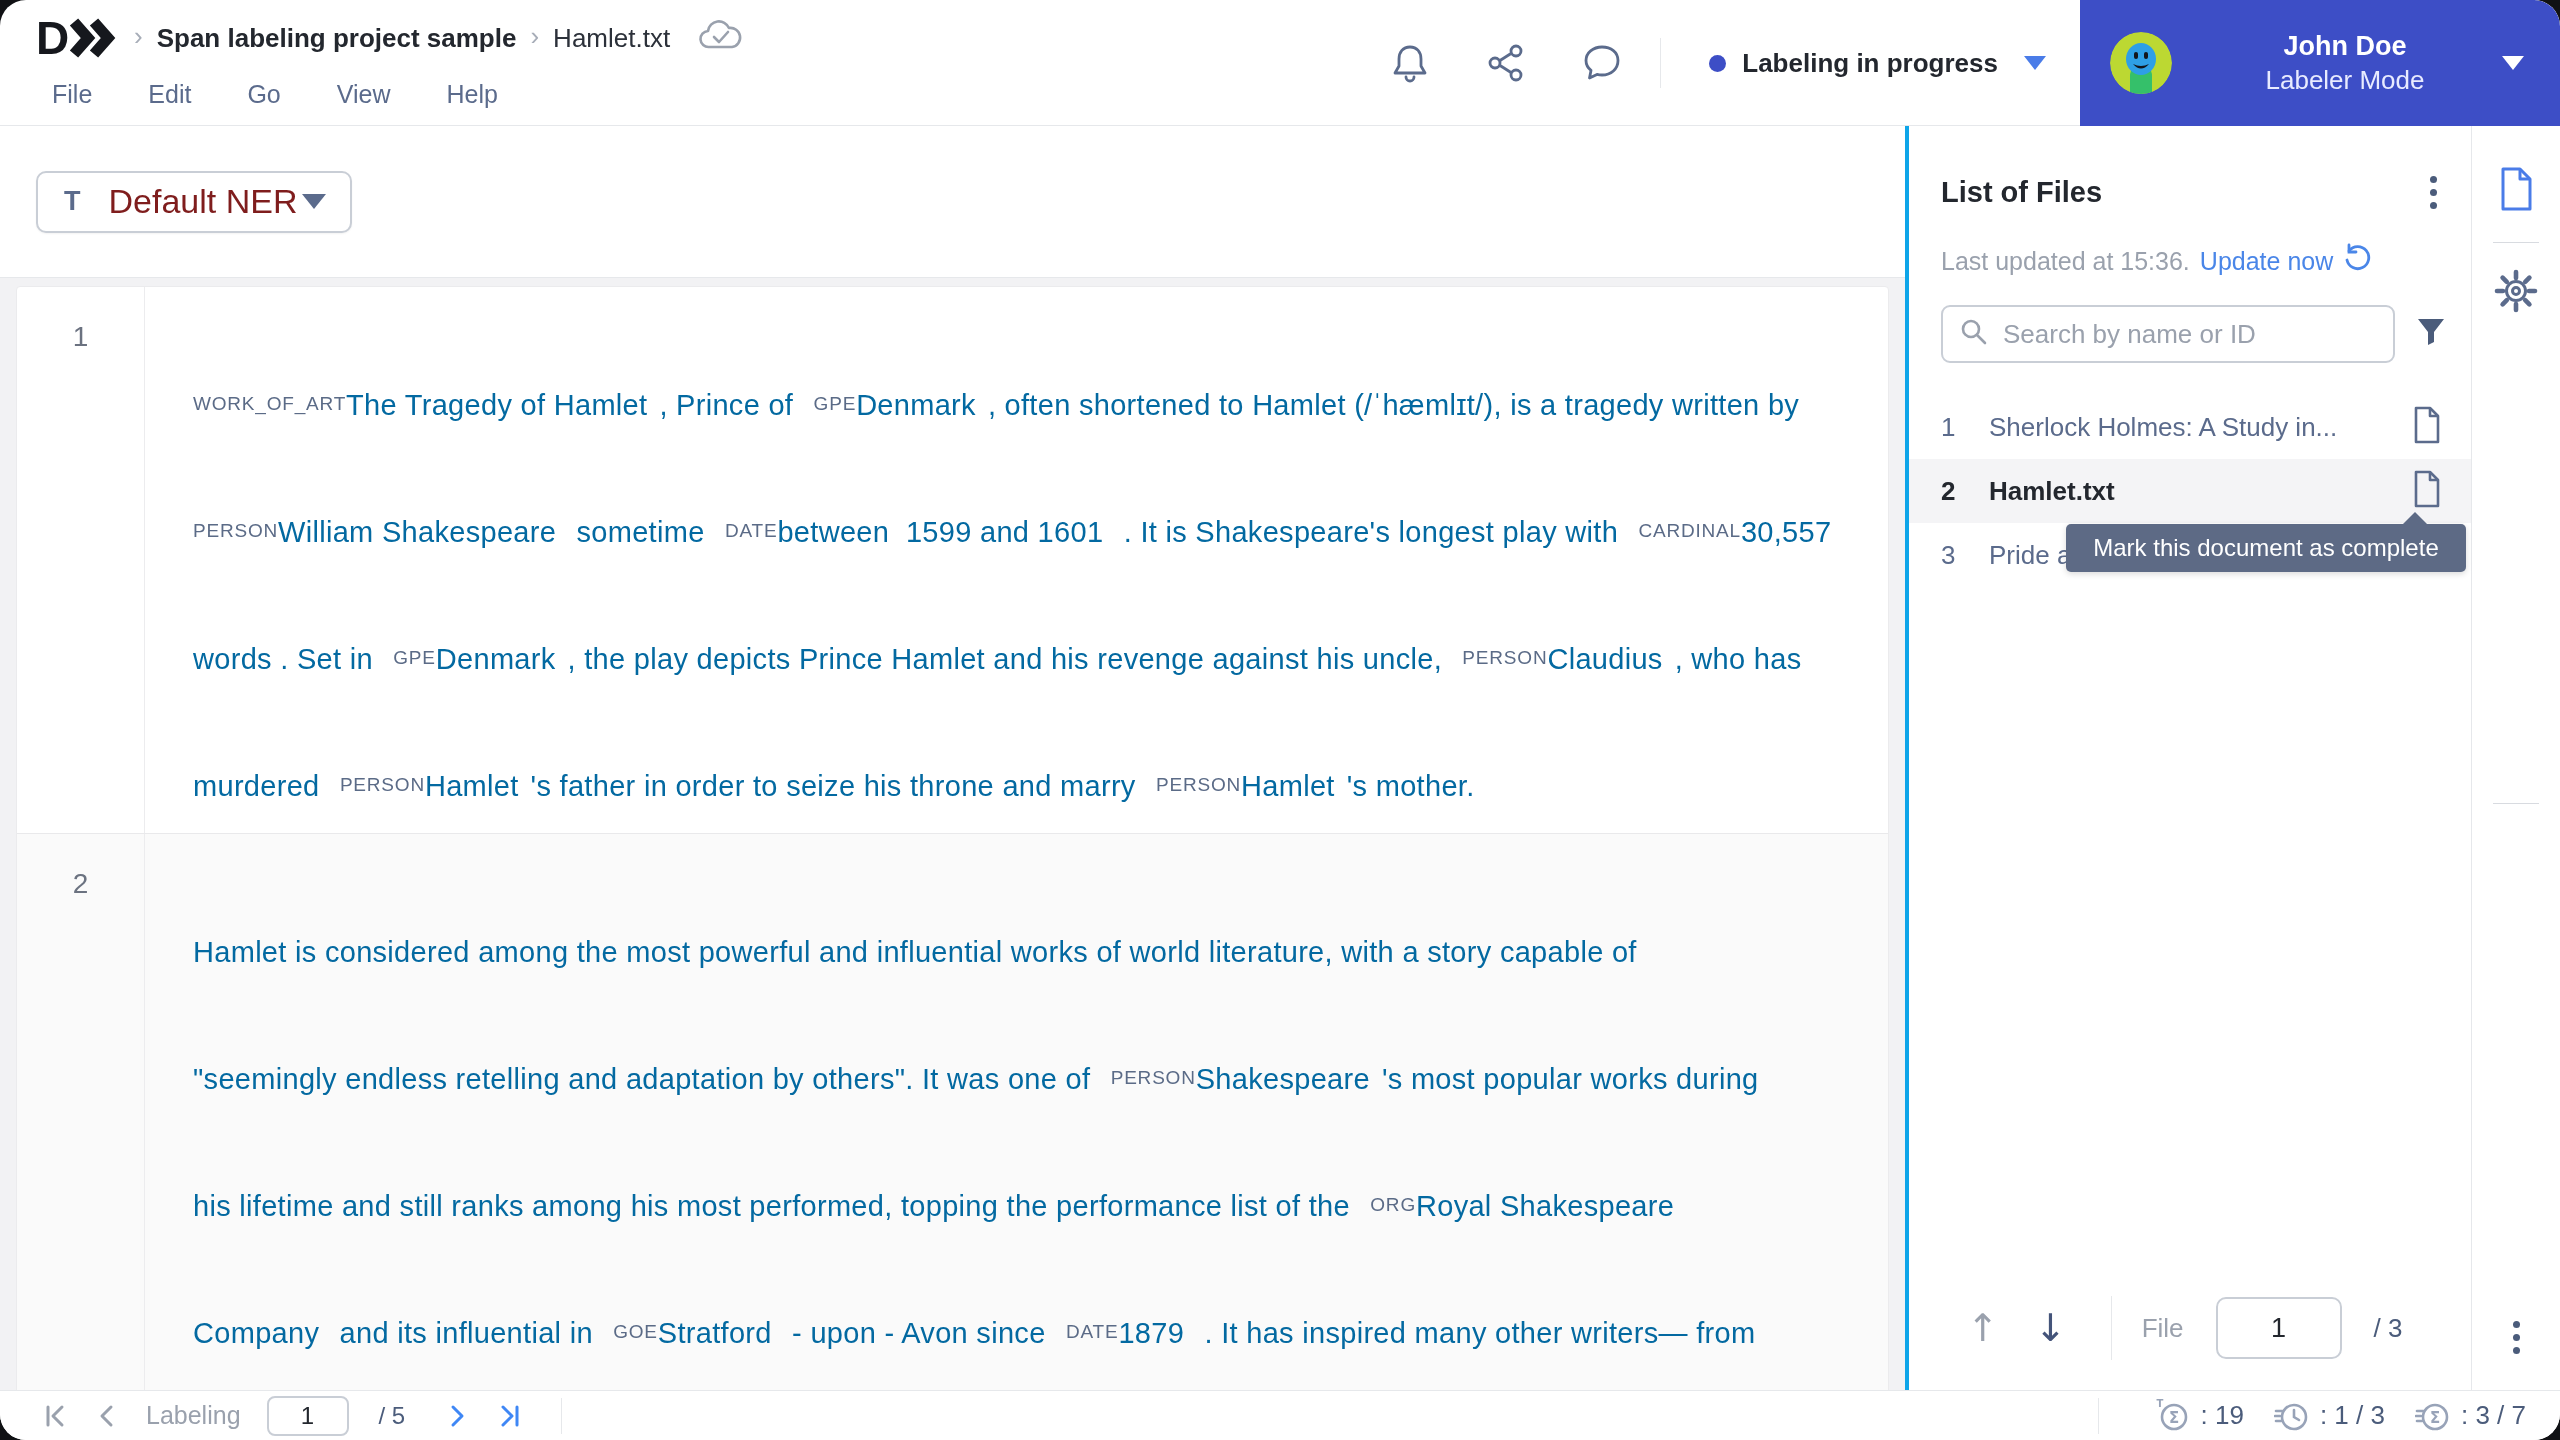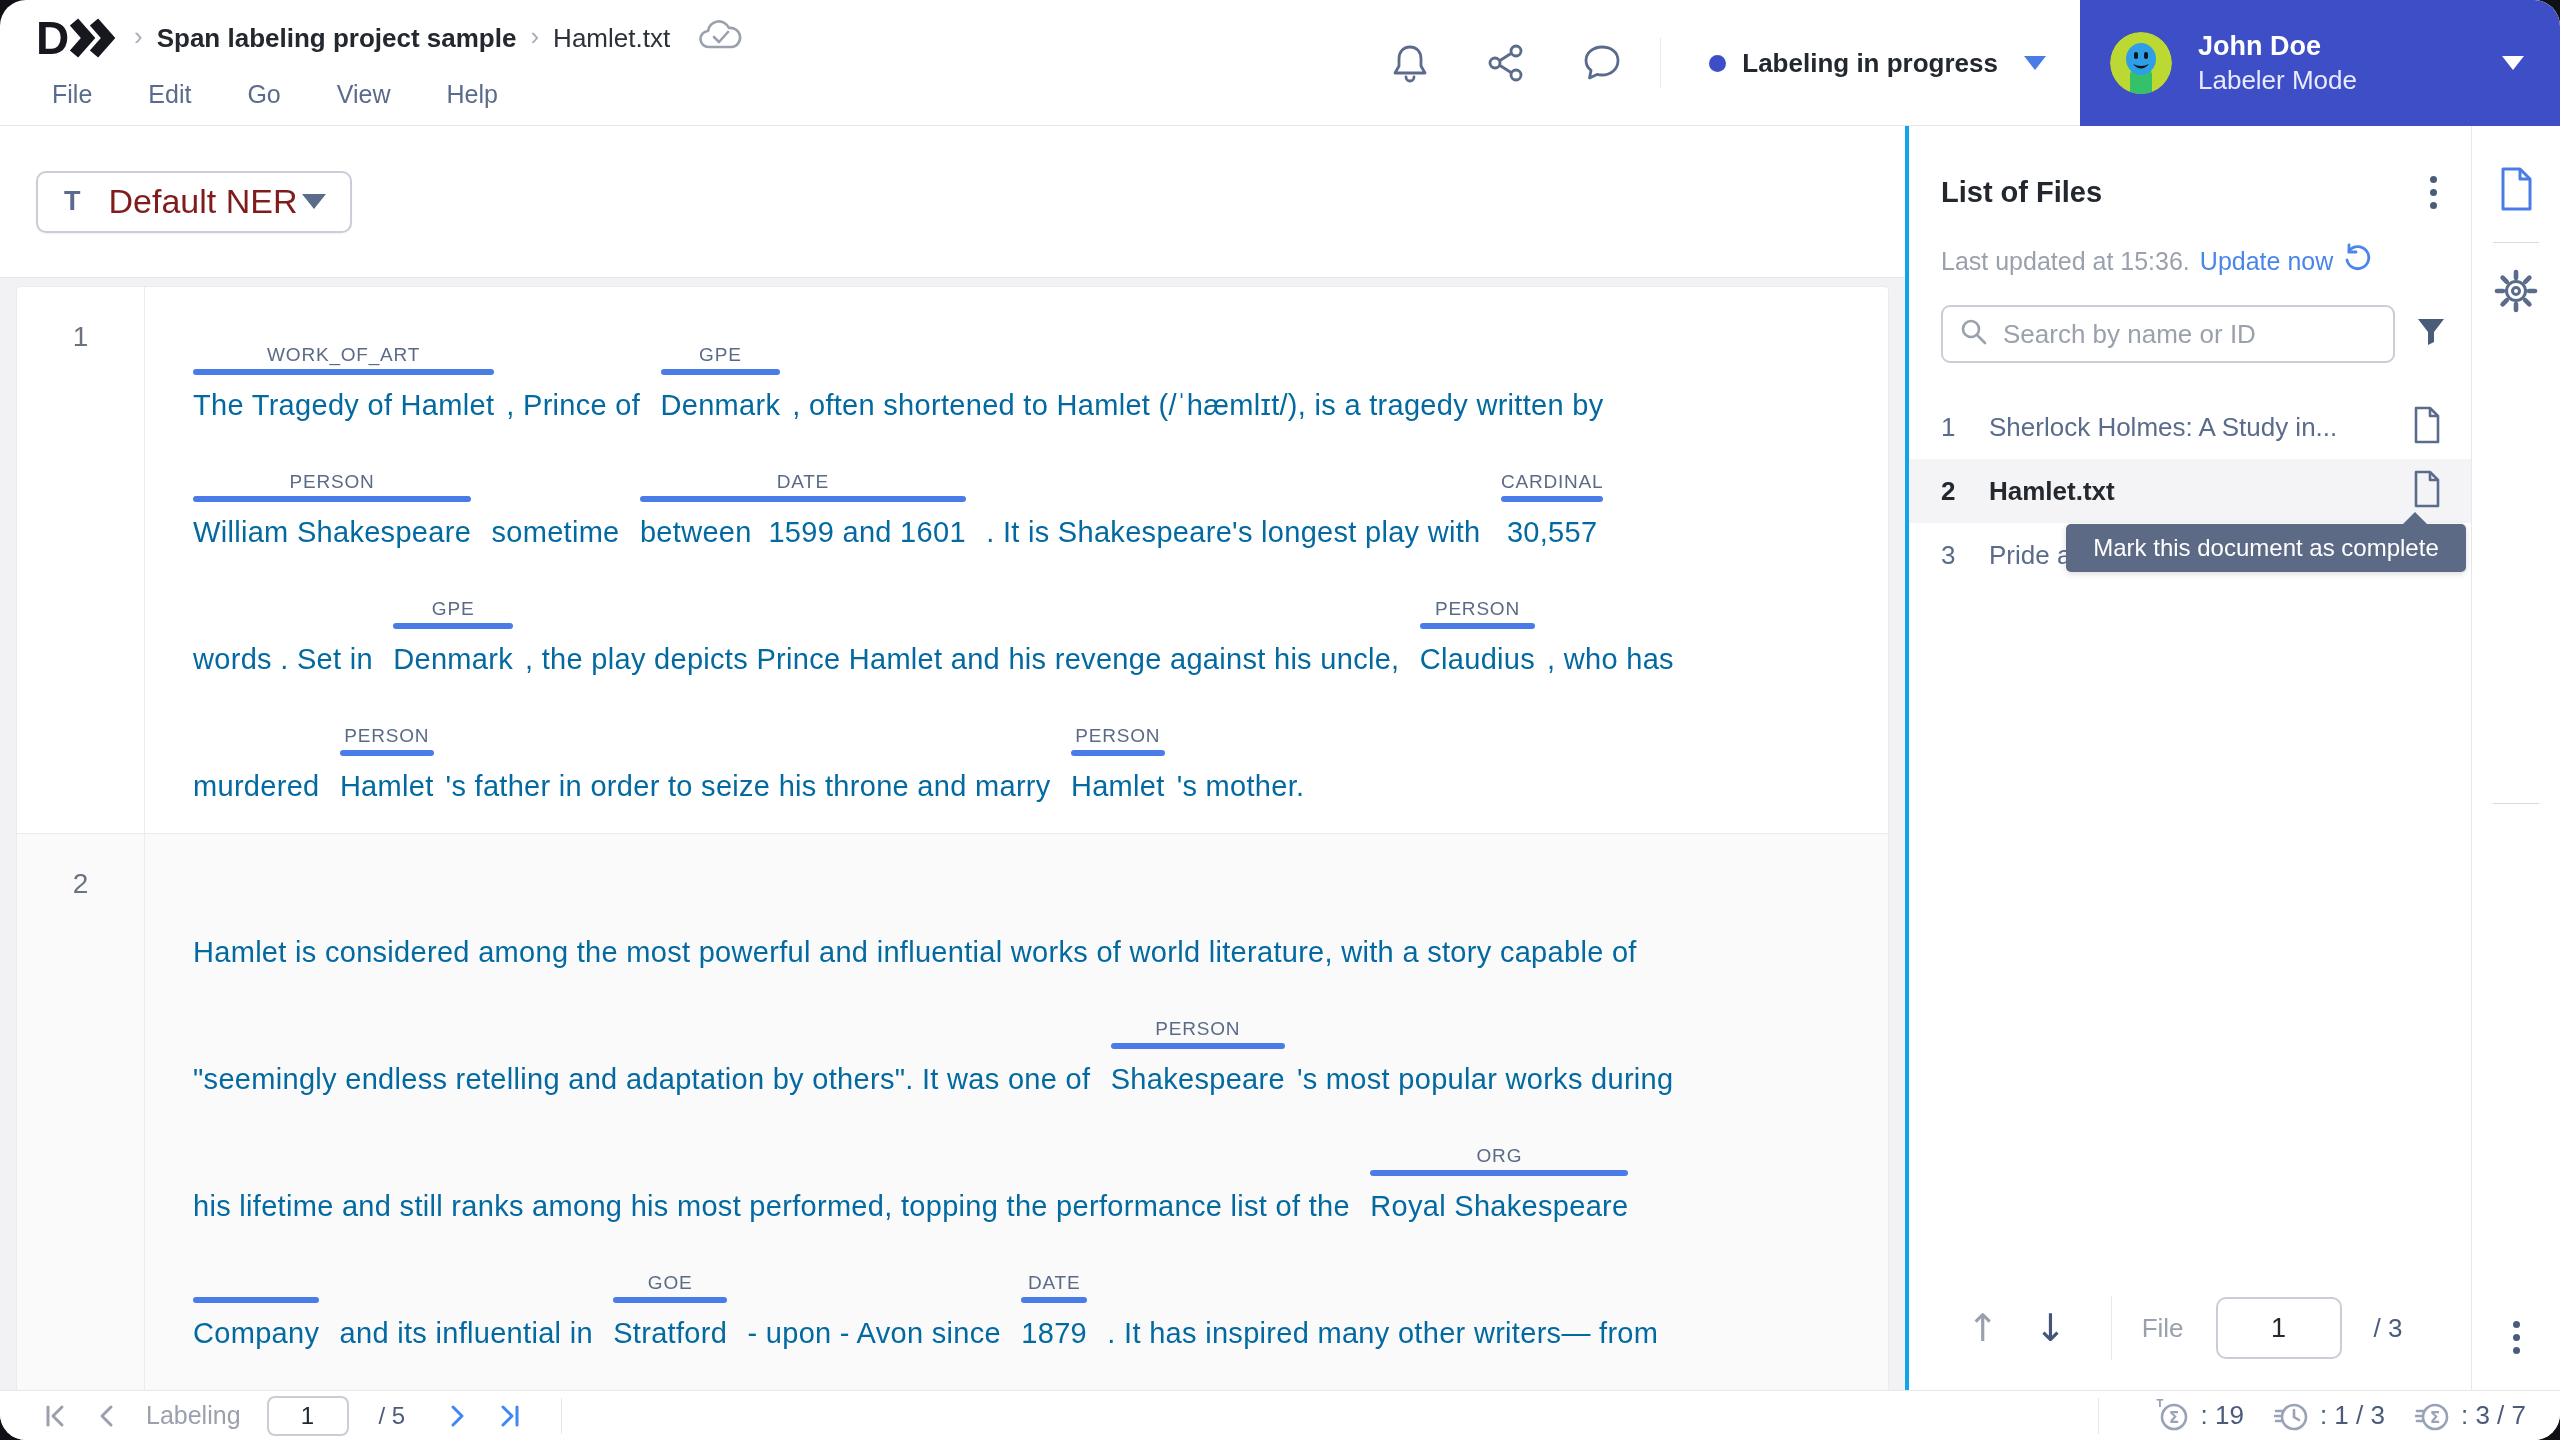--- a/index.html
+++ b/index.html
@@ -10,21 +10,21 @@
   .topbar { position:relative; height:126px; display:flex; flex:0 0 auto; }
   .topbar::after { content:''; position:absolute; left:0; right:480px; bottom:0; height:1px; background:#e6e8eb; }
   .topbar-left { flex:1; padding:14px 0 0 36px; }
   .brand-row { display:flex; align-items:center; gap:14px; height:48px; }
   .logo-svg { display:block; }
   .crumb-sep { color:#a7adb8; font-size:26px; line-height:1; transform:translateY(-2px); }
   .crumb-project { font-size:26px; font-weight:bold; color:#23272e; }
   .crumb-file { font-size:26px; color:#2c313a; }
   .menubar { display:flex; gap:56px; margin-top:18px; padding-left:16px; }
   .menu-item { font-size:25px; color:#5b6b8c; cursor:default; }
-  .topbar-right { display:flex; align-items:center; }
+  .topbar-right { display:flex; align-items:center;text-align:center; }
   .icon-btn { width:44px; height:44px; display:flex; align-items:center; justify-content:center; margin:0 26px; }
   .vdiv { width:1px; height:50px; background:#e6e8eb; margin:0 10px; }
   .status-wrap { display:flex; align-items:center; gap:16px; margin:0 34px 0 38px; }
   .status-dot { width:17px; height:17px; border-radius:50%; background:#3d4ec6; }
   .status-label { font-size:26px; font-weight:bold; color:#23272e; white-space:nowrap; }
   .caret-down { width:0; height:0; border-left:11px solid transparent; border-right:11px solid transparent; border-top:14px solid #4a7ce8; margin-left:10px; }
   .user-panel { width:480px; height:126px; background:#3d4ec6; border-top-right-radius:26px; display:flex; align-items:center; padding:0 36px 0 30px; }
   .avatar { width:62px; height:62px; border-radius:50%; overflow:hidden; flex:0 0 auto; }
   .user-text { margin-left:26px; flex:1; }
   .user-name { color:#ffffff; font-size:27px; font-weight:bold; line-height:34px; }
@@ -41,21 +41,21 @@
   .caret-down.gray { border-top-color:#5b6b8c; border-left-width:12px; border-right-width:12px; border-top-width:15px; margin-left:auto; }
 
   
   .doc-area { flex:1; background:#f2f2f4; overflow:hidden; padding:8px 16px 0 16px; }
   .doc-card { background:#ffffff; border:1px solid #ebebed; border-radius:4px; overflow:hidden; }
   .doc-row { display:flex; }
   .doc-row + .doc-row { border-top:1px solid #e9e9eb; background:#fafafa; }
   .row-num { flex:0 0 128px; border-right:1px solid #ececee; text-align:center; padding-top:34px; font-size:28px; color:#6b7280; }
   .row-lines { flex:1; padding:12px 24px 26px 48px; min-width:0; }
   .line { height:127px; display:flex; align-items:flex-end; white-space:pre; overflow:visible; }
-  .tok { display:flex; flex-direction:column; align-items:center; }
+  .tok { display:flex; flex-direction:row; align-items:center; }
   .tok.labeled { margin:0 12px; }
   .tok.labeled:first-child { margin-left:0; }
   .lab { font-size:19px; color:#5b6b87; letter-spacing:.8px; line-height:24px; margin-bottom:2px; white-space:pre; }
   .ul-bar { align-self:stretch; height:6px; border-radius:3px; background:#4a7ce8; margin-bottom:9px; }
   .txt { font-size:29px; color:#0369a1; line-height:42px; letter-spacing:.3px; white-space:pre; }
 
   
   .sidebar { position:relative; flex:0 0 566px; background:#fff; border-left:4px solid #0ea5e9; display:flex; flex-direction:column; padding:0; }
   .sb-head { display:flex; align-items:center; padding:44px 28px 0 32px; }
   .sb-title { font-size:29px; font-weight:bold; color:#23272e; flex:1; }

